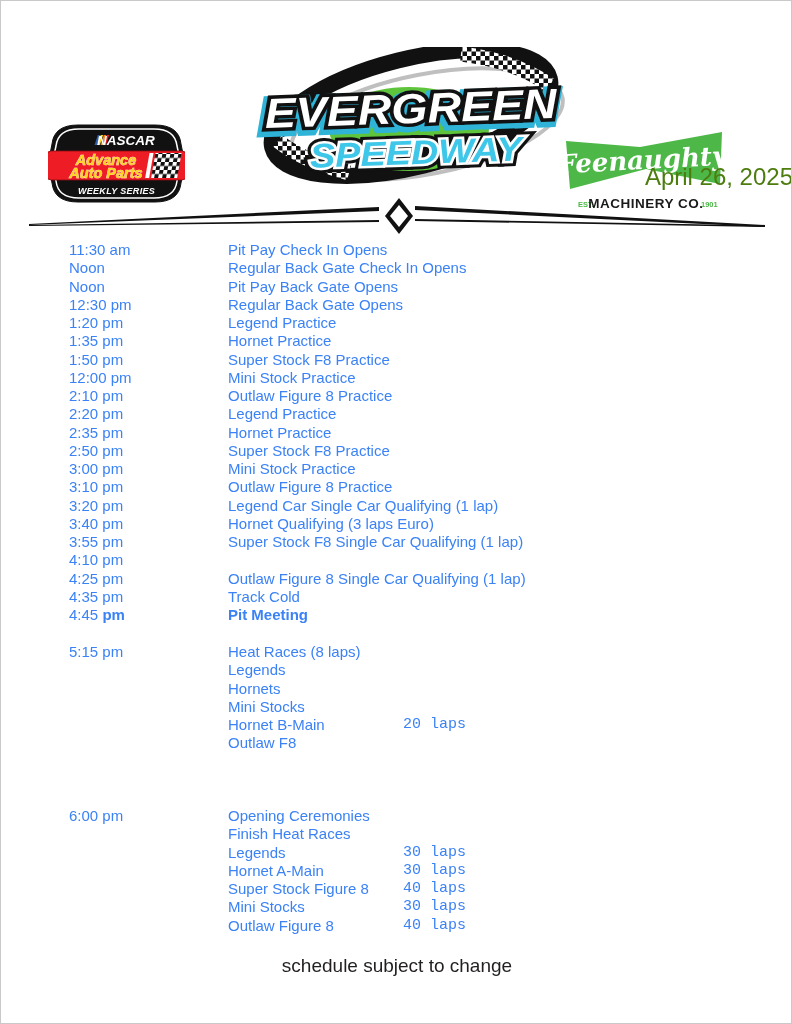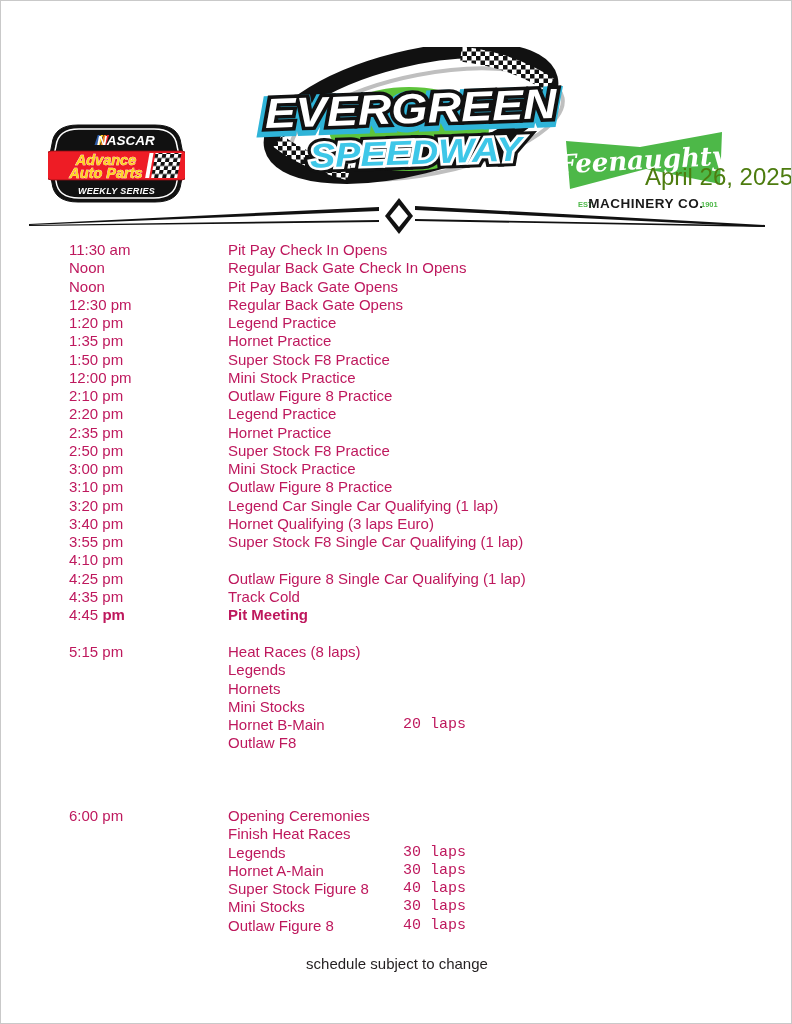--- a/index.html
+++ b/index.html
@@ -13,29 +13,29 @@
   #nascar-logo{position:absolute;left:47px;top:121px;width:137px;height:83px;}
   #feenaughty-logo{position:absolute;left:553px;top:126px;width:175px;height:92px;}
   #event-date{
     position:absolute;left:0;top:162px;width:792px;text-align:right;
     font-size:24px;color:#4d7c0f;letter-spacing:0px;
   }
   #divider{position:absolute;left:0;top:195px;width:792px;height:45px;}
   
   #schedule{position:absolute;left:0;top:0;width:792px;height:1024px;}
   .sched-section{position:absolute;left:0;width:792px;}
-  .sched-row{position:relative;height:18.25px;font-size:15px;line-height:18.25px;color:#be185d;}
+  .sched-row{position:relative;height:18.25px;font-size:15px;line-height:18.25px;color:#3b82f6;}
   .col-time{position:absolute;left:68px;white-space:pre;}
   .col-event{position:absolute;left:215px;white-space:pre;margin-left:12px;}
   .col-laps{position:absolute;left:402px;white-space:pre;font-family:Liberation Mono, monospace;}
   .bold-row .col-event{font-weight:bold;}
   .bold-row .col-time b{font-weight:bold;}
   #footer-note{
     position:absolute;left:0;top:954px;width:792px;text-align:center;
-    font-size:15px;color:#231F20;
+    font-size:19px;color:#231F20;
   }
 </style>
 </head>
 <body>
 
 <div id="page">
 
   <svg id="evergreen-logo" viewBox="0 0 320 140" xmlns="http://www.w3.org/2000/svg">
     <defs>
       <pattern id="chk" width="9" height="9" patternUnits="userSpaceOnUse">

